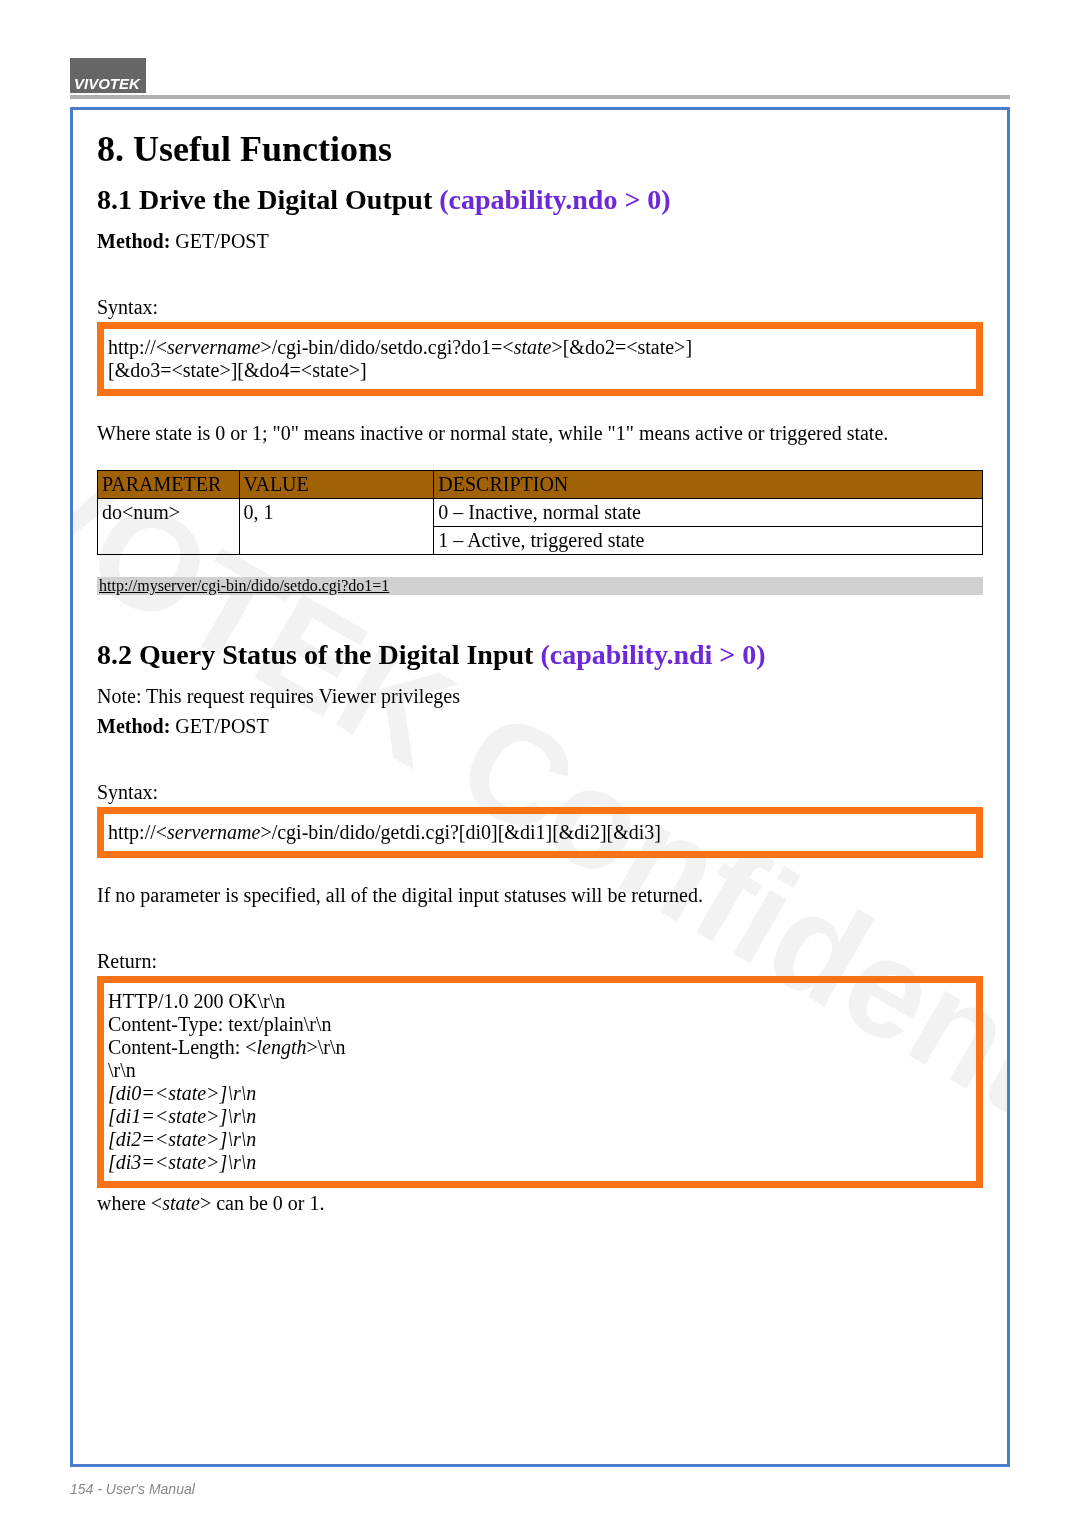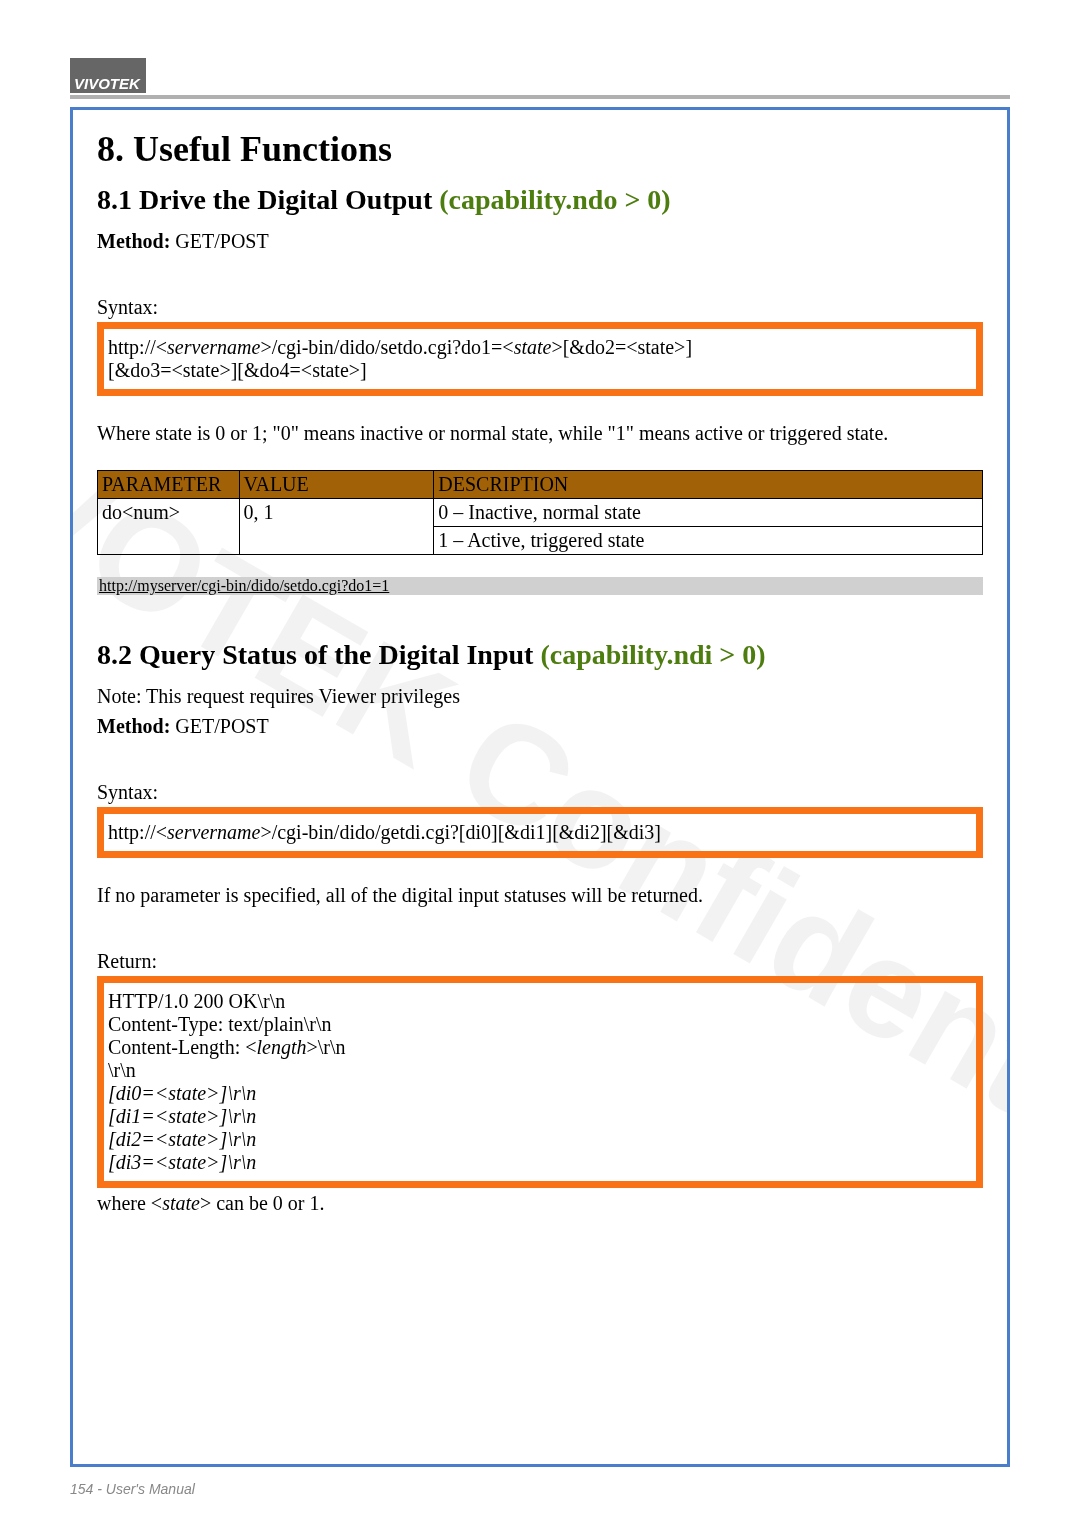--- a/index.html
+++ b/index.html
@@ -41,21 +41,21 @@
     font-size: 140px;
     font-weight: bold;
     color: rgba(0,0,0,0.05);
     white-space: nowrap;
     pointer-events: none;
     user-select: none;
   }
   .content { position: relative; z-index: 1; }
   h1 { font-size: 36px; font-weight: bold; margin-bottom: 14px; }
   h2 { font-size: 28px; font-weight: bold; margin-bottom: 10px; margin-top: 10px; }
-  h2 .cap { color: #4d7c0f; }
+  h2 .cap { color: #6d28d9; }
   p { font-size: 20px; line-height: 1.5; }
   .bold { font-weight: bold; }
   .italic { font-style: italic; }
   .spacer-sm { height: 22px; }
   .spacer-md { height: 34px; }
   #syntax1-label, #syntax2-label, #return-label { margin-top: 14px; }
 
   table.box {
     border-collapse: collapse;
     width: 100%;

